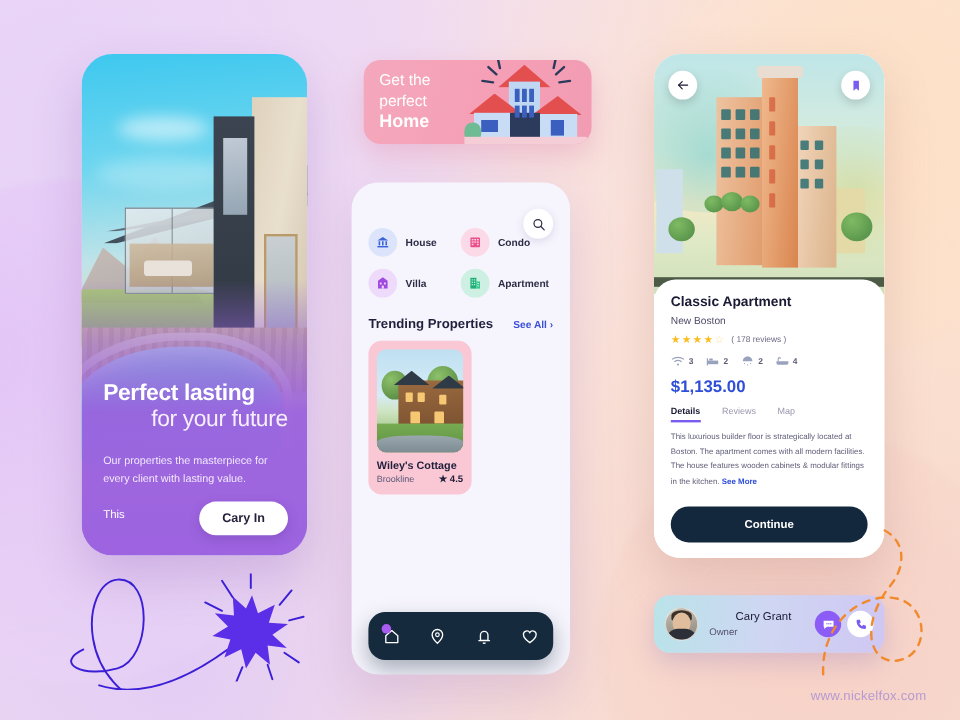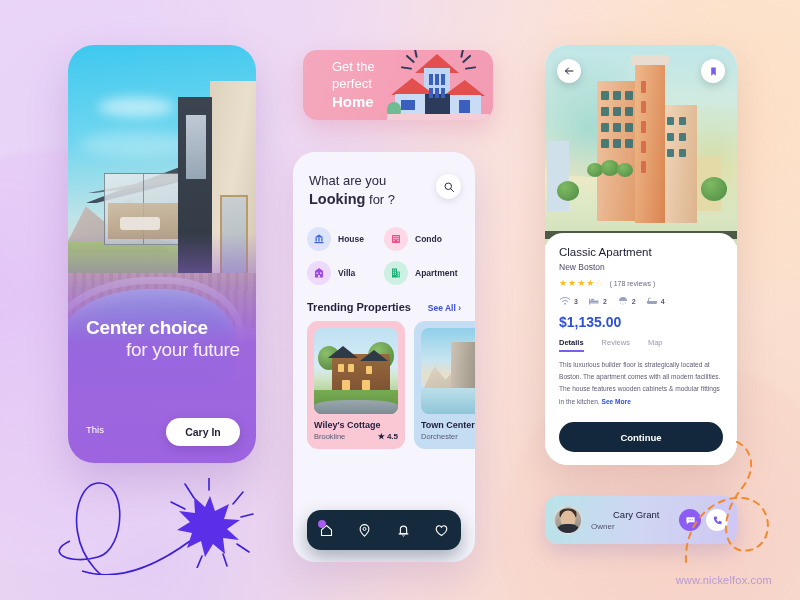--- a/index.html
+++ b/index.html
@@ -162,21 +162,21 @@
   .p2-banner {
     position: absolute; left: 303px; top: 50px;
     width: 190px; height: 70px;
     border-radius: 14px;
     background: linear-gradient(105deg, #f4a8bd 0%, #f5a0b6 48%, #f29cb4 100%);
     box-shadow: 0 10px 24px rgba(222,130,160,.35);
     overflow: hidden;
   }
   .p2-banner-txt {
     position: absolute; left: 13px; top: 9px;
-    font-size: 13px; color: #ffffff; line-height: 1.28; font-weight: 400; margin-left: 16px;
+    font-size: 13px; color: #ffffff; line-height: 1.28; font-weight: 400;
   }
   .p2-banner-txt b { font-weight: 700; font-size: 15px; display:block; }
 
   
   .house-ill { position: absolute; right: 4px; top: 0; width: 102px; height: 70px; }
   .hi { position: absolute; }
   .hi-roof-main { left: 28px; top: 4px; width: 44px; height: 19px;
     background:#e34f4f; clip-path: polygon(50% 0,100% 100%,0 100%); }
   .hi-tower { left: 37px; top: 18px; width: 26px; height: 46px; background:#bfd7f2;
     border: 0; }
@@ -221,21 +221,21 @@
   .cat-lb { font-size: 8.5px; font-weight: 700; color: #2c2b45; }
 
   .trend-row {
     margin: 16px 14px 0 14px; display: flex;
     align-items: baseline; justify-content: space-between;
   }
   .trend-t { font-size: 11px; font-weight: 700; color: #221f3c; }
   .trend-a { font-size: 8.5px; font-weight: 700; color: #3b4fd8; }
 
   .cards { margin: 8px 0 0 14px; display: flex; gap: 9px; }
-  .pcard { width: 98px; border-radius: 11px; padding: 7px 7px 8px 7px; flex: none; }
+  .pcard { width: 86px; border-radius: 11px; padding: 7px 7px 8px 7px; flex: none; }
   .pcard.pink { background: #f9c8d4; }
   .pcard.blue { background: #c4ddf3; }
   .pcard-img { width: 100%; height: 86px; border-radius: 8px; overflow: hidden; position: relative; }
   .pcard-name { font-size: 9px; font-weight: 600; color: #1f1d3a; margin-top: 6px; }
   .pcard-foot { display: flex; justify-content: space-between; align-items: center; margin-top: 2px; }
   .pcard-loc { font-size: 7.5px; color: #5a5878; }
   .pcard-rate { font-size: 8px; font-weight: 700; color: #1f1d3a; display:flex; align-items:center; gap:2px;}
 
   
   .ct-sky { position:absolute; inset:0; background: linear-gradient(180deg,#bfe0f2 0%,#d6ecf6 45%,#cfe4c2 60%,#7fae5b 100%); }
@@ -303,21 +303,21 @@
     box-shadow: 0 3px 8px rgba(0,0,0,.16);
   }
   .p3-back { left: 12px; background: #fff; }
   .p3-save { right: 12px; background: #fff; }
 
   .p3-card {
     position: absolute; left: 0; right: 0; top: 188px; bottom: 0;
     background: #fff; border-radius: 18px 18px 22px 22px;
     padding: 13px 14px 0 14px;
   }
-  .p3-name { font-size: 11.5px; font-weight: 400; color: #1b1a35; }
+  .p3-name { font-size: 11.5px; font-weight: 700; color: #1b1a35; }
   .p3-loc { font-size: 8.5px; color: #4e4c68; margin-top: 4px; }
   .p3-stars { display: flex; align-items: center; gap: 1px; margin-top: 6px; }
   .p3-stars .st { font-size: 9px; color: #fbbc20; }
   .p3-stars .st.off { color: #fbbc20; opacity: .45; }
   .p3-reviews { font-size: 7px; color: #6d6b86; margin-left: 5px; }
   .p3-amen { display: flex; gap: 10px; margin-top: 8px; align-items: center; }
   .am { display: flex; align-items: center; gap: 3px; color: #9aa3bd; }
   .am svg { width: 12px; height: 10px; }
   .am span { font-size: 7px; font-weight: 700; color: #5b5a75; }
   .p3-price { font-size: 14px; font-weight: 700; color: #2f4fd8; margin-top: 8px; }
@@ -394,23 +394,24 @@
       <div class="p1-dark-col"></div>
       <div class="p1-win"></div>
       <div class="p1-door"></div>
       <div class="p1-deck"></div>
       <div class="p1-poolrim"></div>
       <div class="p1-pool"></div>
     </div>
 
     <div class="p1-overlay">
       <div class="p1-title">
-        <span>Center choice</span>
+        <span>Perfect lasting</span>
         <span class="thin">for your future</span>
       </div>
+      <div class="p1-sub">Our properties the masterpiece for every client with lasting value.</div>
       <div class="p1-skip">This</div>
       <div class="p1-signin">Cary In</div>
     </div>
   </div>
 
   <div class="p2-banner">
     <div class="p2-banner-txt">
       <span>Get the</span><br>
       <span>perfect</span>
       <b>Home</b>
@@ -437,25 +438,20 @@
       <div class="hi hi-win" style="left:54px;top:38px;width:4px;height:10px;"></div>
       <div class="hi hi-win" style="left:14px;top:50px;width:14px;height:10px;"></div>
       <div class="hi hi-win" style="left:72px;top:50px;width:11px;height:13px;"></div>
       <div class="hi hi-bush"></div>
       <div class="hi hi-ground"></div>
     </div>
   </div>
 
   <div class="phone2">
     <div class="p2-head">
-      <div class="p2-q">
-        <span>What are you</span><br>
-        <b>Looking</b>
-        <span>for ?</span>
-      </div>
       <div class="p2-search">
         <svg viewBox="0 0 24 24" width="12" height="12">
           <circle cx="10.5" cy="10.5" r="6.5" fill="none" stroke="#2b2a42" stroke-width="2"></circle>
           <line x1="15.5" y1="15.5" x2="21" y2="21" stroke="#2b2a42" stroke-width="2" stroke-linecap="round"></line>
         </svg>
       </div>
     </div>
 
     <div class="cats">
       <div class="cat">
@@ -551,34 +547,20 @@
         <div class="pcard-name">Wiley's Cottage</div>
         <div class="pcard-foot">
           <span class="pcard-loc">Brookline</span>
           <span class="pcard-rate">
             <span>★</span>
             <span>4.5</span>
           </span>
         </div>
       </div>
 
-      <div class="pcard blue">
-        <div class="pcard-img">
-          <div class="tw-sky"></div>
-          <div class="tw-mtn"></div>
-          <div class="tw-build" style="left:30px;top:14px;width:26px;height:52px;"></div>
-
-          <div class="tw-water"></div>
-        </div>
-        <div class="pcard-name">Town Center</div>
-        <div class="pcard-foot">
-          <span class="pcard-loc">Dorchester</span>
-
-        </div>
-      </div>
     </div>
 
     <div class="p2-nav">
       <div class="navi">
         <div class="navi-dot"></div>
         <svg viewBox="0 0 24 24">
           <path d="M4 11 L12 4 L20 11 V20 H4 Z" fill="none" stroke="#ffffff" stroke-width="1.8" stroke-linejoin="round"></path>
         </svg>
       </div>
       <div class="navi">

